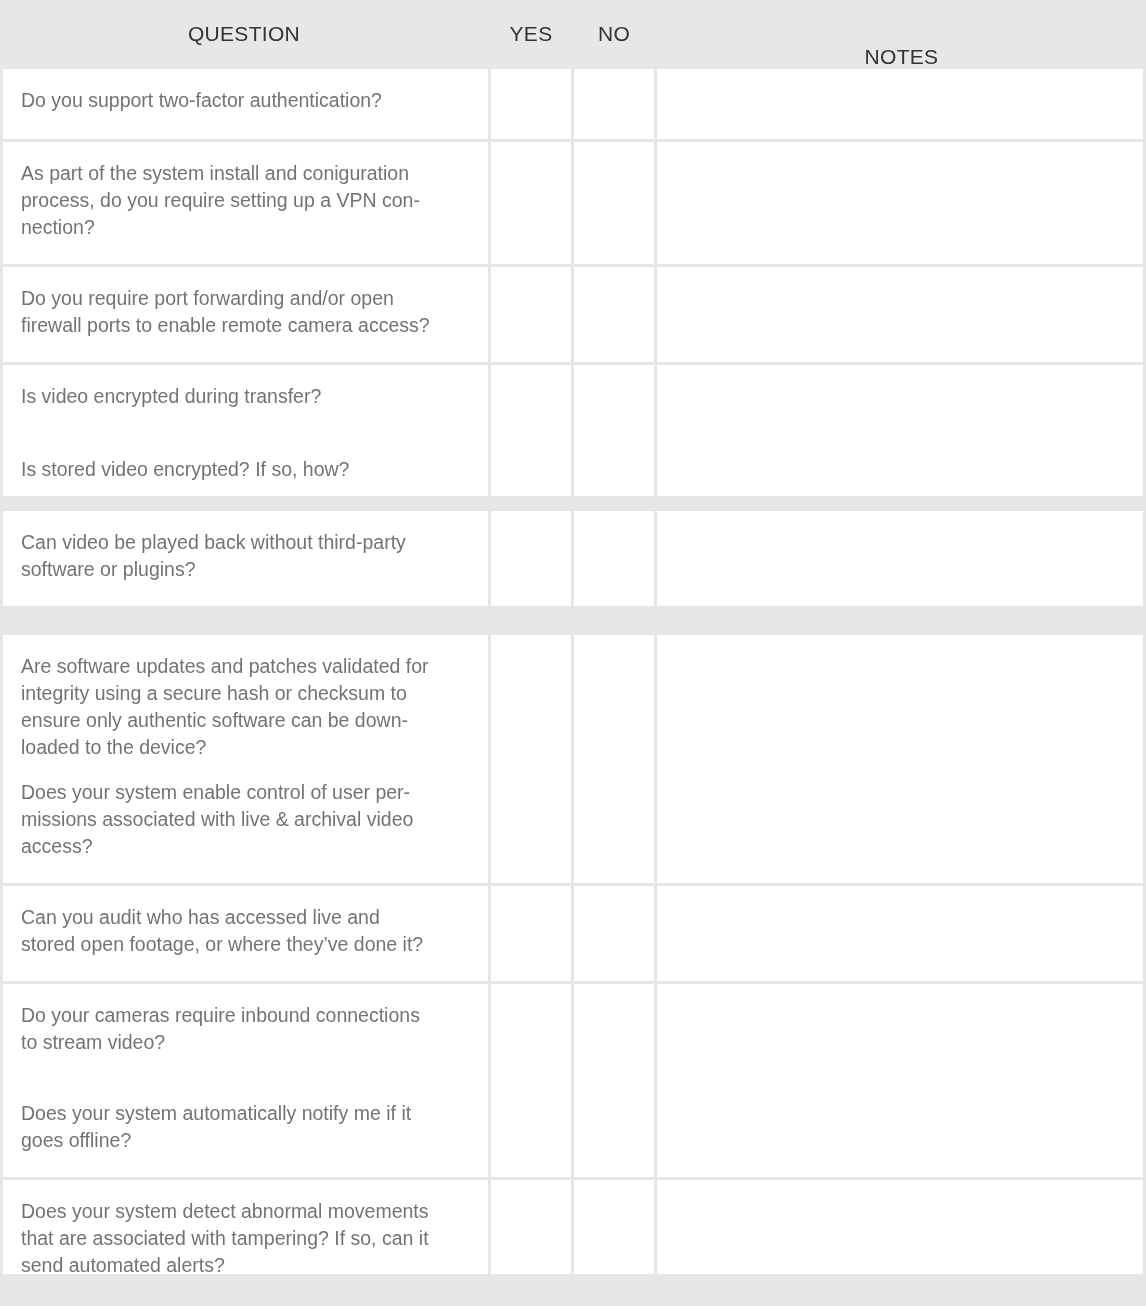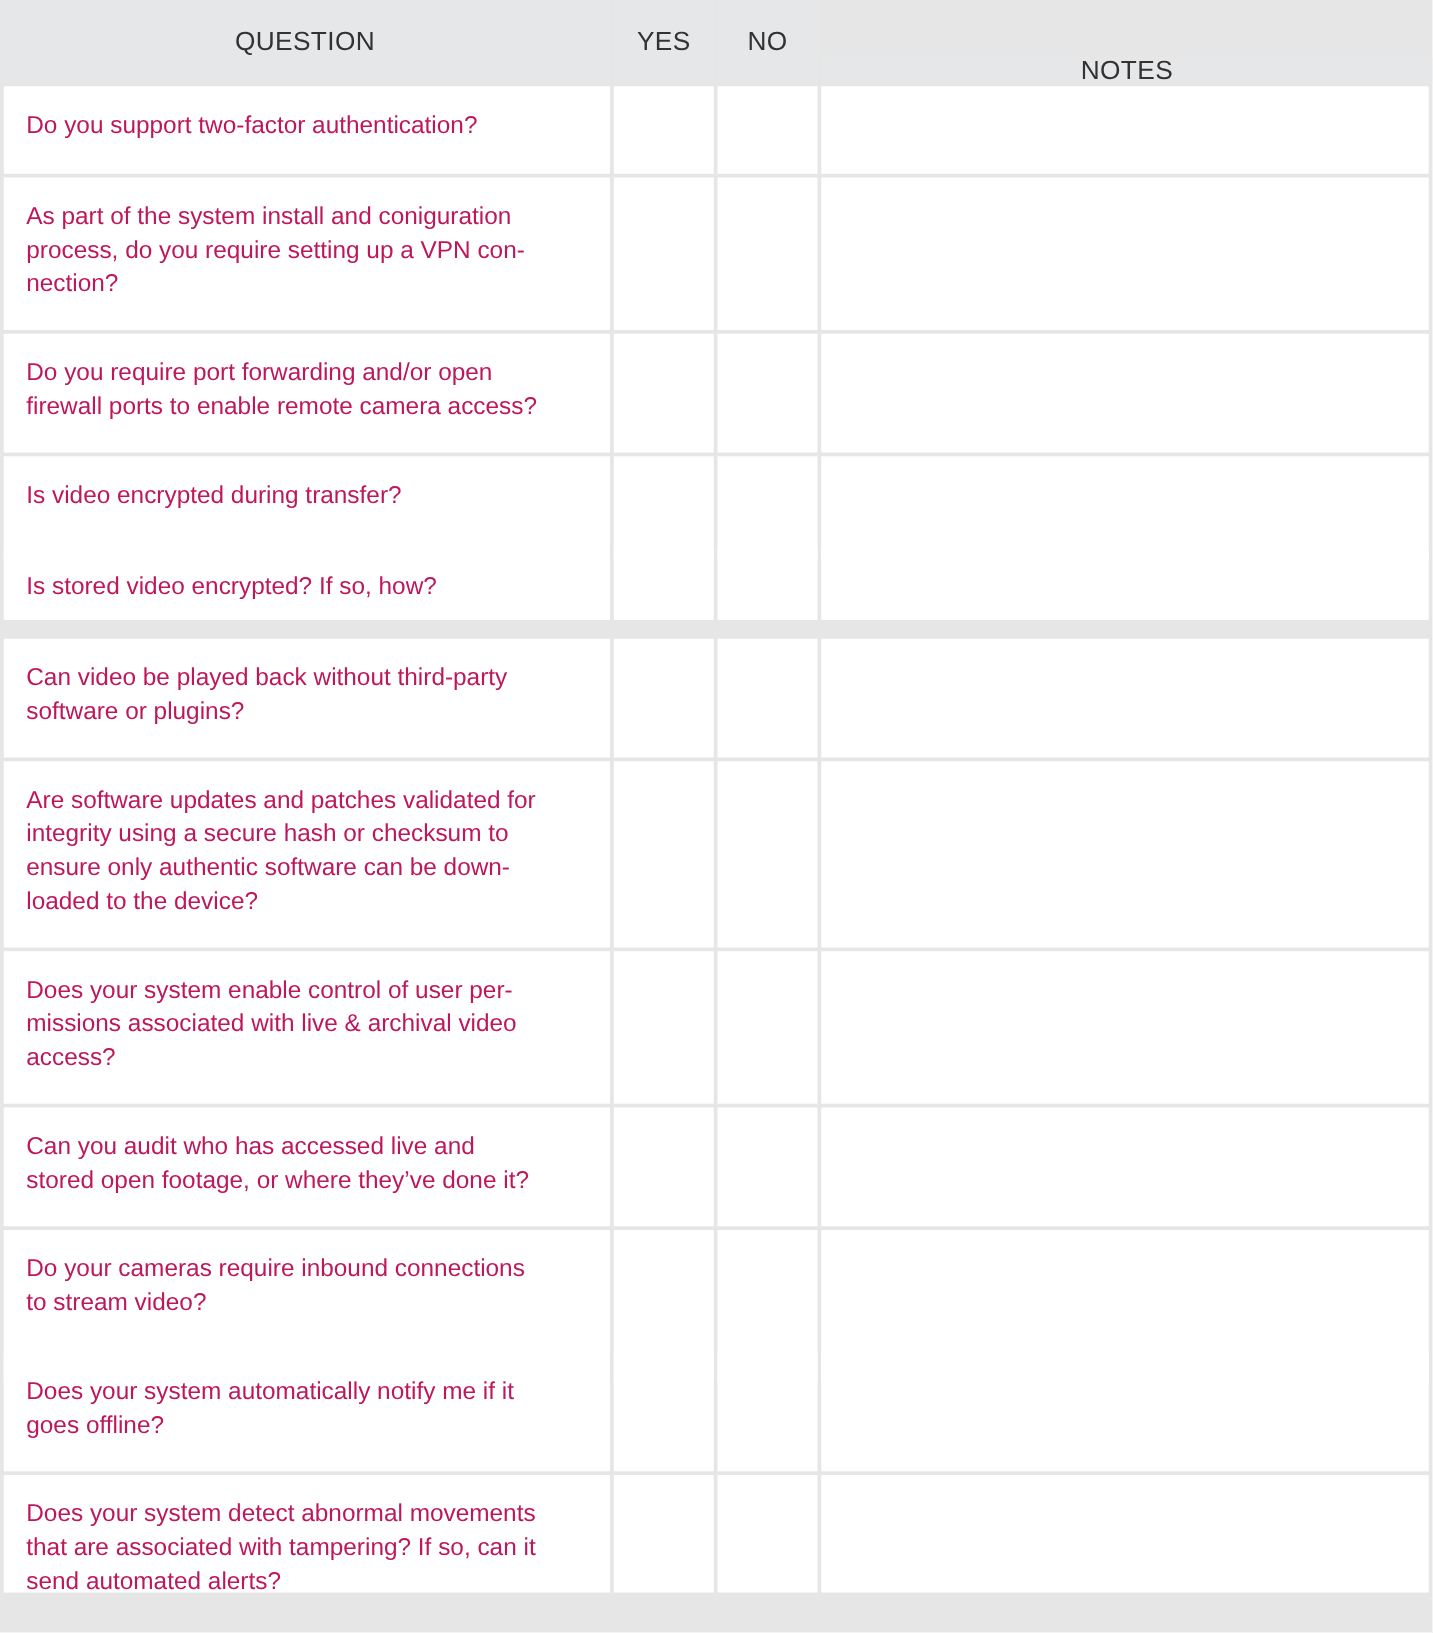--- a/index.html
+++ b/index.html
@@ -10,21 +10,21 @@
     .cell { position: absolute; top: 0; bottom: 0; background: #ffffff; box-sizing: border-box; }
     .hdr .cell { background: #e6e7e9; display: flex; align-items: center; justify-content: center;
                  font-size: 21px; color: #333; letter-spacing: 0.3px; }
     .c-q { left: 3px; width: 485px; }
     .c-y { left: 491px; width: 80px; }
     .c-n { left: 574px; width: 80px; }
     .c-notes { left: 657px; width: 486px; }
     .hdr .c-q { left: 0; width: 488px; }
     .hdr .c-notes { width: 489px; margin-top: 46px; }
     .q-text { position: absolute; left: 18px; top: 18px; right: 14px; font-size: 19.5px;
-              line-height: 27px; color: #be185d; white-space: pre-line; }
+              line-height: 27px; color: #737373; white-space: pre-line; }
   </style>
 </head>
 <body>
 
 <div class="grid">
 
   <div class="row hdr" style="top:0;height:67px;">
     <div class="cell c-q">QUESTION</div>
     <div class="cell c-y">YES</div>
     <div class="cell c-n">NO</div>
@@ -82,21 +82,21 @@
   <div class="row" style="top:511px;height:95px;padding-left:48px;">
     <div class="cell c-q">
         <div class="q-text">Can video be played back without third-party
 software or plugins?</div>
       </div>
     <div class="cell c-y"></div>
     <div class="cell c-n"></div>
     <div class="cell c-notes"></div>
   </div>
 
-  <div class="row" style="top:609px;height:149px;">
+  <div class="row" style="top:635px;height:149px;">
     <div class="cell c-q">
         <div class="q-text">Are software updates and patches validated for
 integrity using a secure hash or checksum to
 ensure only authentic software can be down-
 loaded to the device?</div>
       </div>
     <div class="cell c-y"></div>
     <div class="cell c-n"></div>
     <div class="cell c-notes"></div>
   </div>

